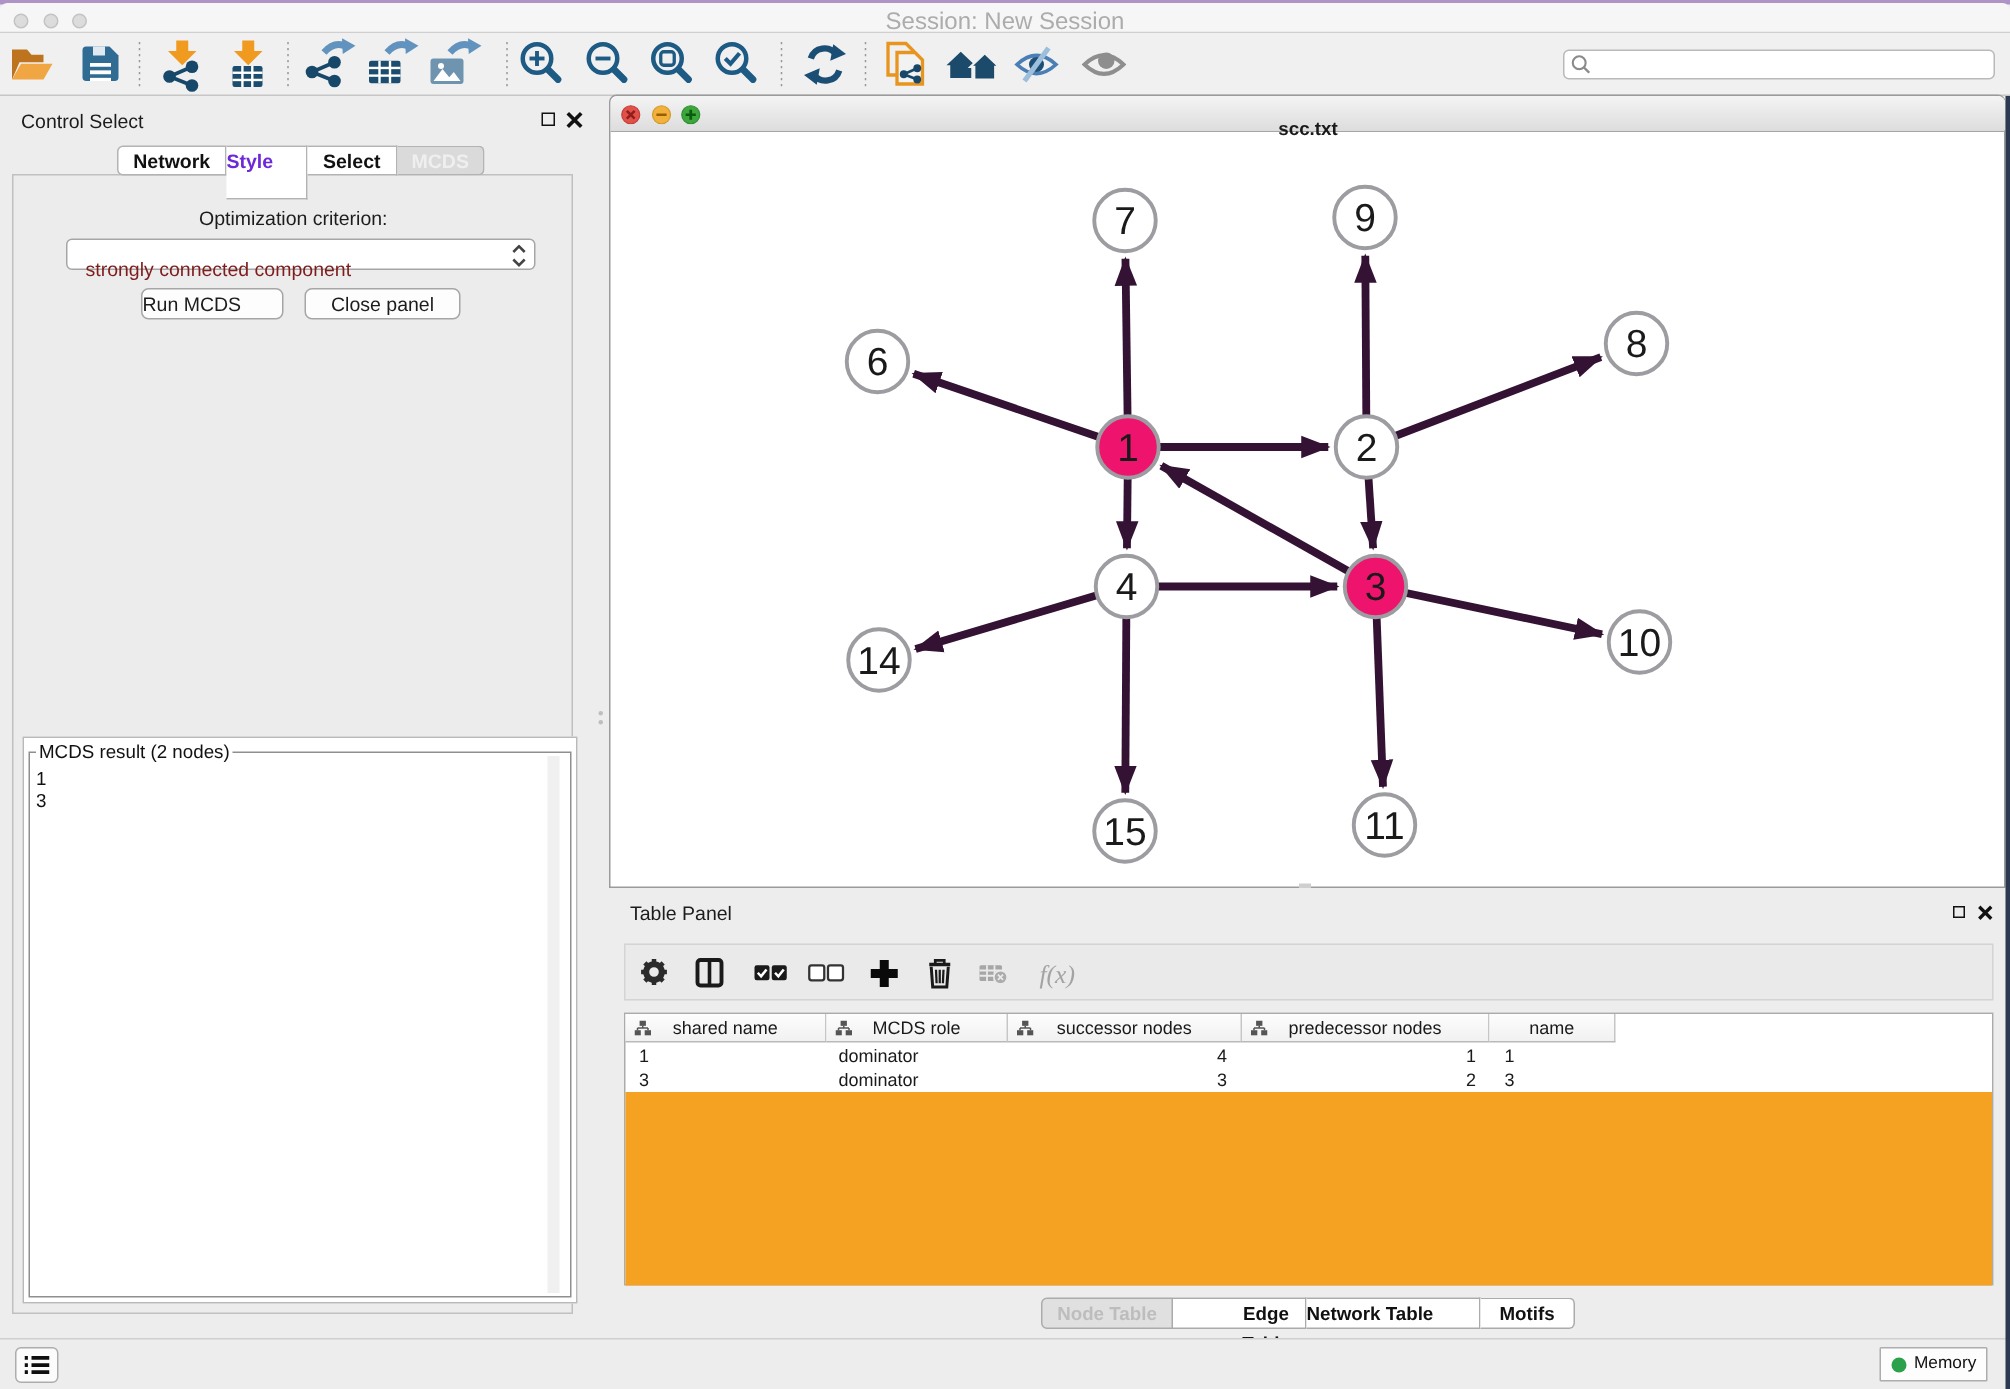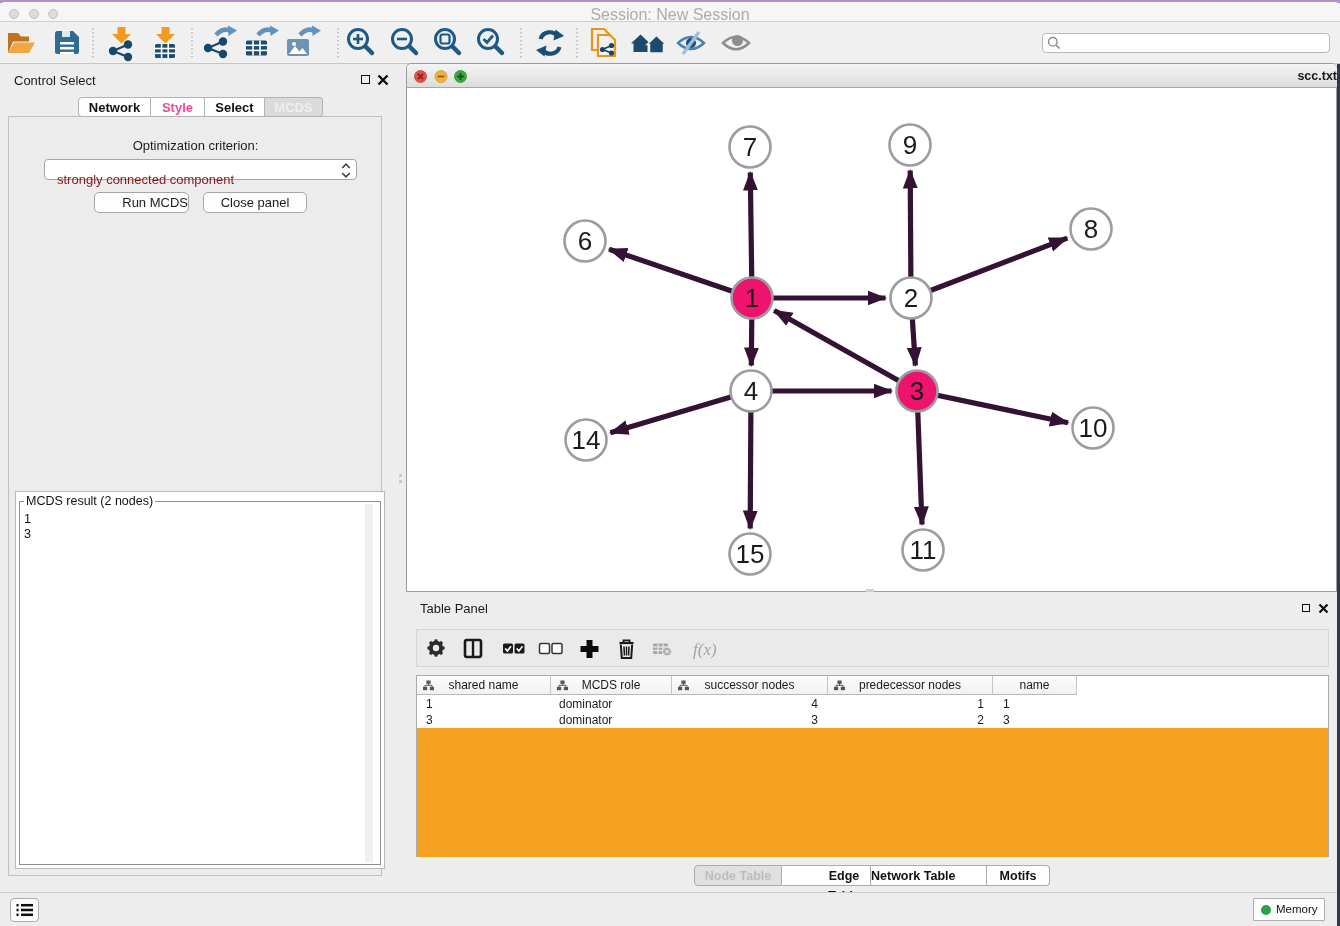--- a/index.html
+++ b/index.html
@@ -168,57 +168,57 @@
   <div class="abs" style="left:14px;top:9px;font-size:13px;color:#1C1C1C;">Control Select</div>
   <div class="abs" style="left:361px;top:11px;width:9px;height:9px;border:1.5px solid #111;"></div>
   <svg class="abs" style="left:377px;top:10px" width="12" height="12" viewBox="0 0 12 12">
       <path d="M1.5 1.5 L10.5 10.5 M10.5 1.5 L1.5 10.5" stroke="#111" stroke-width="2.4"></path>
     </svg>
 
   <div class="abs" style="left:8px;top:52px;width:374px;height:760px;border:1px solid #C0C0C0;background:#ECECEC;"></div>
 
   <div class="abs" style="left:78px;top:33px;width:245px;height:20px;font-size:13px;font-weight:bold;">
     <div class="abs" style="left:0;top:0;width:73px;height:20px;background:#fff;border:1px solid #B3B3B3;border-radius:4px 0 0 4px;text-align:center;line-height:19px;color:#111;">Network</div>
-    <div class="abs" style="left:73px;top:0;width:54px;height:20px;background:#fff;border:1px solid #B3B3B3;border-left:none;text-align:center;line-height:19px;color:#ec4899;">Style</div>
+    <div class="abs" style="left:73px;top:0;width:54px;height:36px;background:#fff;border:1px solid #B3B3B3;border-left:none;text-align:left;line-height:19px;color:#6d28d9;">Style</div>
     <div class="abs" style="left:127px;top:0;width:60px;height:20px;background:#fff;border:1px solid #B3B3B3;border-left:none;text-align:center;line-height:19px;color:#111;">Select</div>
     <div class="abs" style="left:187px;top:0;width:58px;height:20px;background:#DADADA;border:1px solid #B3B3B3;border-left:none;border-radius:0 4px 4px 0;text-align:center;line-height:19px;color:#EFEFEF;">MCDS</div>
   </div>
 
   <div class="abs" style="left:0;top:74px;width:391px;text-align:center;font-size:13px;color:#1C1C1C;">Optimization criterion:</div>
 
   <div class="abs" style="left:44px;top:95px;width:313px;height:21px;background:#fff;border:1px solid #A6A6A6;border-radius:4px;">
     <div class="abs" style="left:12px;top:2px;font-size:13px;color:#7f1d1d;margin-top:10px;">strongly connected component</div>
     <svg class="abs" style="left:296px;top:3px" width="10" height="15" viewBox="0 0 10 15">
       <path d="M1.2 5 L5 1.2 L8.8 5" fill="none" stroke="#444" stroke-width="1.7"></path>
       <path d="M1.2 10 L5 13.8 L8.8 10" fill="none" stroke="#444" stroke-width="1.7"></path>
     </svg>
   </div>
 
-  <div class="abs" style="left:94px;top:128px;width:95px;height:21px;background:#FDFDFD;border:1px solid #A6A6A6;border-radius:5px;text-align:right;line-height:19px;font-size:13px;color:#1C1C1C;">Run MCDS</div>
+  <div class="abs" style="left:94px;top:128px;width:95px;height:21px;background:#FDFDFD;border:1px solid #A6A6A6;border-radius:5px;text-align:left;line-height:19px;font-size:13px;color:#1C1C1C;">Run MCDS</div>
   <div class="abs" style="left:203px;top:128px;width:104px;height:21px;background:#FDFDFD;border:1px solid #A6A6A6;border-radius:5px;text-align:center;line-height:19px;font-size:13px;color:#1C1C1C;">Close panel</div>
 
   <div class="abs" style="left:15px;top:427px;width:370px;height:378px;background:#fff;border:1px solid #B9B9B9;"></div>
   <div class="abs" style="left:19px;top:437px;width:362px;height:364px;border:1px solid #8F8F8F;"></div>
   <div class="abs" style="left:24px;top:430px;font-size:12.5px;color:#111;background:#fff;padding:0 2px;">MCDS result (2 nodes)</div>
   <div class="abs" style="left:365px;top:440px;width:8px;height:358px;background:#F0F0F0;"></div>
   <div class="abs" style="left:24px;top:448px;font-size:12.5px;color:#111;line-height:15px;">1<br>3</div>
 </div>
 
 <div class="abs" style="left:406px;top:63px;width:931px;height:529px;border:1px solid #9B9B9B;border-radius:5px 5px 0 0;background:#fff;">
   <div class="abs" style="left:0;top:0;width:930px;height:24px;background:linear-gradient(#F4F4F4,#DDDDDD);border-bottom:1px solid #A6A6A6;border-radius:5px 5px 0 0;">
 
     <svg class="abs" style="left:7px;top:6px" width="60" height="13" viewBox="0 0 60 13">
       <circle cx="6.5" cy="6.5" r="6" fill="#E2504A" stroke="#C33F39" stroke-width="0.8"></circle>
       <path d="M3.9 3.9 L9.1 9.1 M9.1 3.9 L3.9 9.1" stroke="#8E1F1C" stroke-width="1.7"></path>
       <circle cx="27" cy="6.5" r="6" fill="#F2B13C" stroke="#D09A2E" stroke-width="0.8"></circle>
       <path d="M23.6 6.5 L30.4 6.5" stroke="#985F00" stroke-width="1.8"></path>
       <circle cx="46.5" cy="6.5" r="6" fill="#3DA63C" stroke="#2F8F30" stroke-width="0.8"></circle>
       <path d="M43.1 6.5 L49.9 6.5 M46.5 3.1 L46.5 9.9" stroke="#0A5B0E" stroke-width="1.8"></path>
     </svg>
-    <div class="abs" style="left:0;top:5px;width:930px;text-align:right;font-size:12.5px;font-weight:bold;color:#1A1A1A;">scc.txt</div>
+    <div class="abs" style="left:0;top:15px;width:930px;text-align:center;font-size:12.5px;font-weight:bold;color:#1A1A1A;">scc.txt</div>
   </div>
 
   <svg class="abs" style="left:0;top:24px" width="930" height="503" viewBox="406 87 930 503">
     <defs>
       <marker id="ah" markerUnits="userSpaceOnUse" markerWidth="20" markerHeight="16" refX="18" refY="8" orient="auto">
         <path d="M0,0.5 L19.5,8 L0,15.5 Z" fill="#331233"></path>
       </marker>
     </defs>
     <g stroke="#331233" stroke-width="5.2" marker-end="url(#ah)">
       <line x1="751" y1="297" x2="749.3" y2="171.5"></line>

